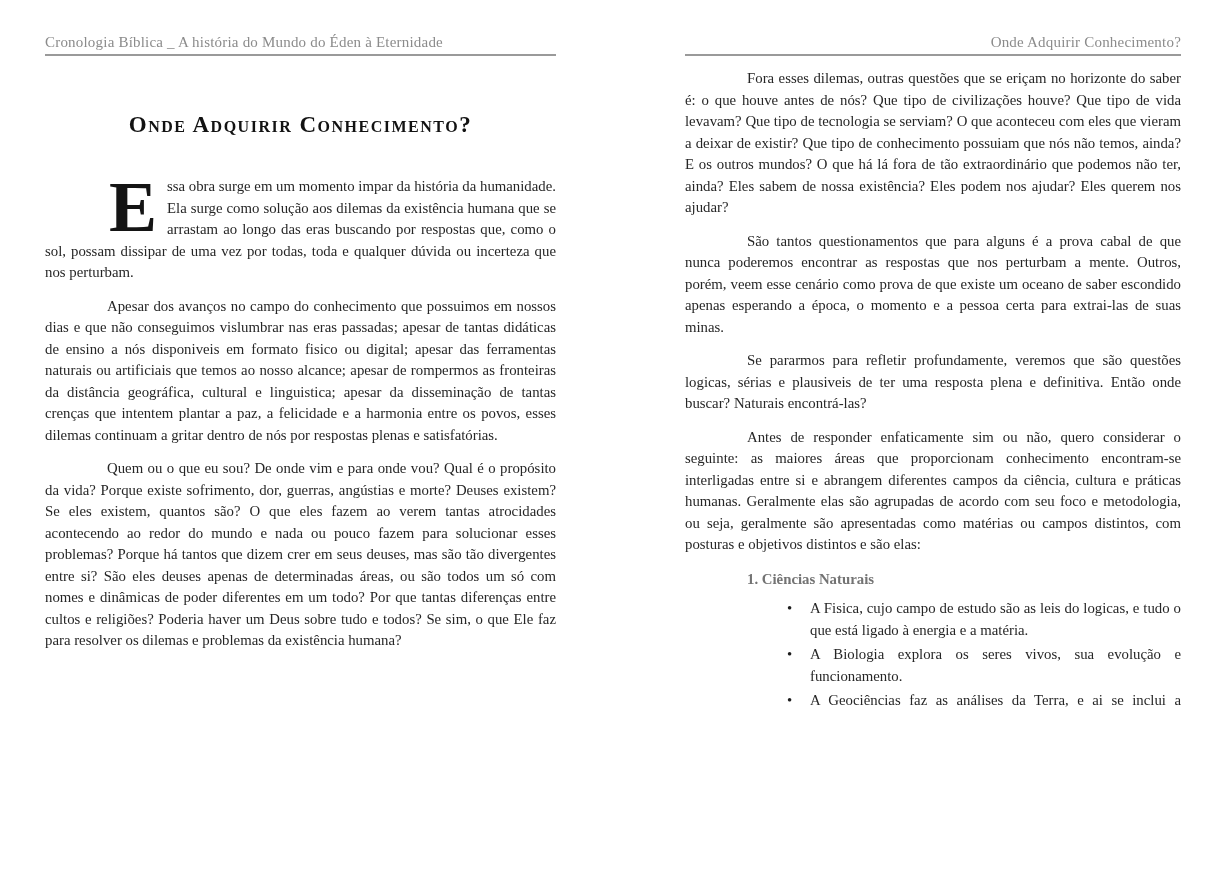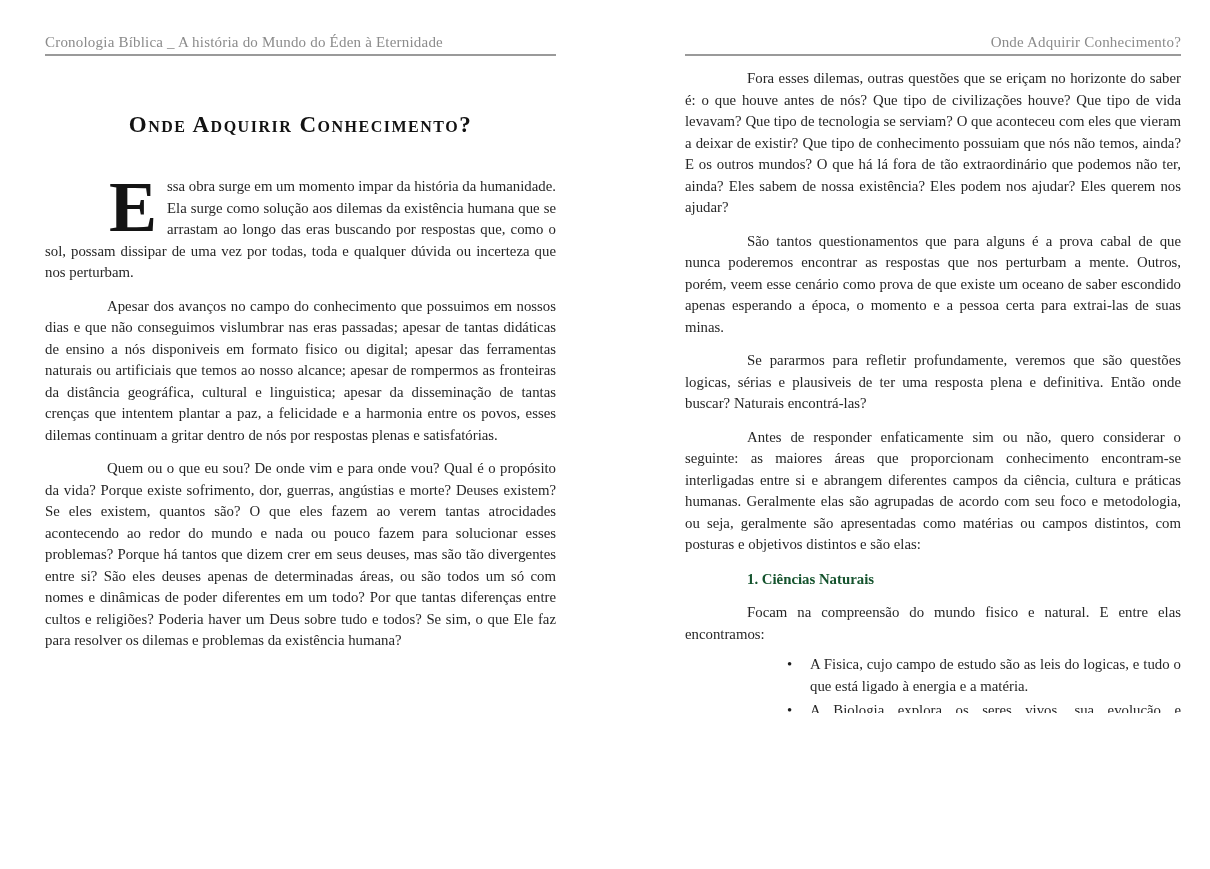--- a/index.html
+++ b/index.html
@@ -69,21 +69,21 @@
     margin-top: 3px;
     font-weight: 700;
     color: #141414;
   }
   .first-body-para { margin-top: 12px; }
 
   .section-heading {
     margin: 13px 0 8px 62px;
     font-weight: 700;
     font-size: 14.8px;
-    color: #14532d;
+    color: #737373;
   }
 
   ul.bullet-list {
     margin: 2px 0 0 0;
     padding: 0 0 0 125px;
     list-style: none;
   }
   ul.bullet-list li {
     position: relative;
     text-align: justify;
@@ -148,21 +148,20 @@
       <p class="para first-body-para">Fora esses dilemas, outras questões que se eriçam no horizonte do saber é: o que houve antes de nós? Que tipo de civilizações houve? Que tipo de vida levavam? Que tipo de tecnologia se serviam? O que aconteceu com eles que vieram a deixar de existir? Que tipo de conhecimento possuiam que nós não temos, ainda? E os outros mundos? O que há lá fora de tão extraordinário que podemos não ter, ainda? Eles sabem de nossa existência? Eles podem nos ajudar? Eles querem nos ajudar?</p>
 
       <p class="para">São tantos questionamentos que para alguns é a prova cabal de que nunca poderemos encontrar as respostas que nos perturbam a mente. Outros, porém, veem esse cenário como prova de que existe um oceano de saber escondido apenas esperando a época, o momento e a pessoa certa para extrai-las de suas minas.</p>
 
       <p class="para">Se pararmos para refletir profundamente, veremos que são questões logicas, sérias e plausiveis de ter uma resposta plena e definitiva. Então onde buscar? Naturais encontrá-las?</p>
 
       <p class="para">Antes de responder enfaticamente sim ou não, quero considerar o seguinte: as maiores áreas que proporcionam conhecimento encontram-se interligadas entre si e abrangem diferentes campos da ciência, cultura e práticas humanas. Geralmente elas são agrupadas de acordo com seu foco e metodologia, ou seja, geralmente são apresentadas como matérias ou campos distintos, com posturas e objetivos distintos e são elas:</p>
 
       <h2 class="section-heading">1. Ciências Naturais</h2>
 
-      <p class="para">Focam na compreensão do mundo fisico e natural.  E entre elas encontramos:</p>
 
       <ul class="bullet-list">
         <li>A Fisica, cujo campo de estudo são as leis do logicas, e tudo o que está ligado à energia e a matéria.</li>
         <li>A Biologia explora os seres vivos, sua evolução e funcionamento.</li>
         <li>A Geociências faz as análises da Terra, e ai se inclui a geologia, a meteorologia e a oceanografia.</li>
       </ul>
     </div>
 
     <div class="page-foot align-right">
       <span>13</span>

